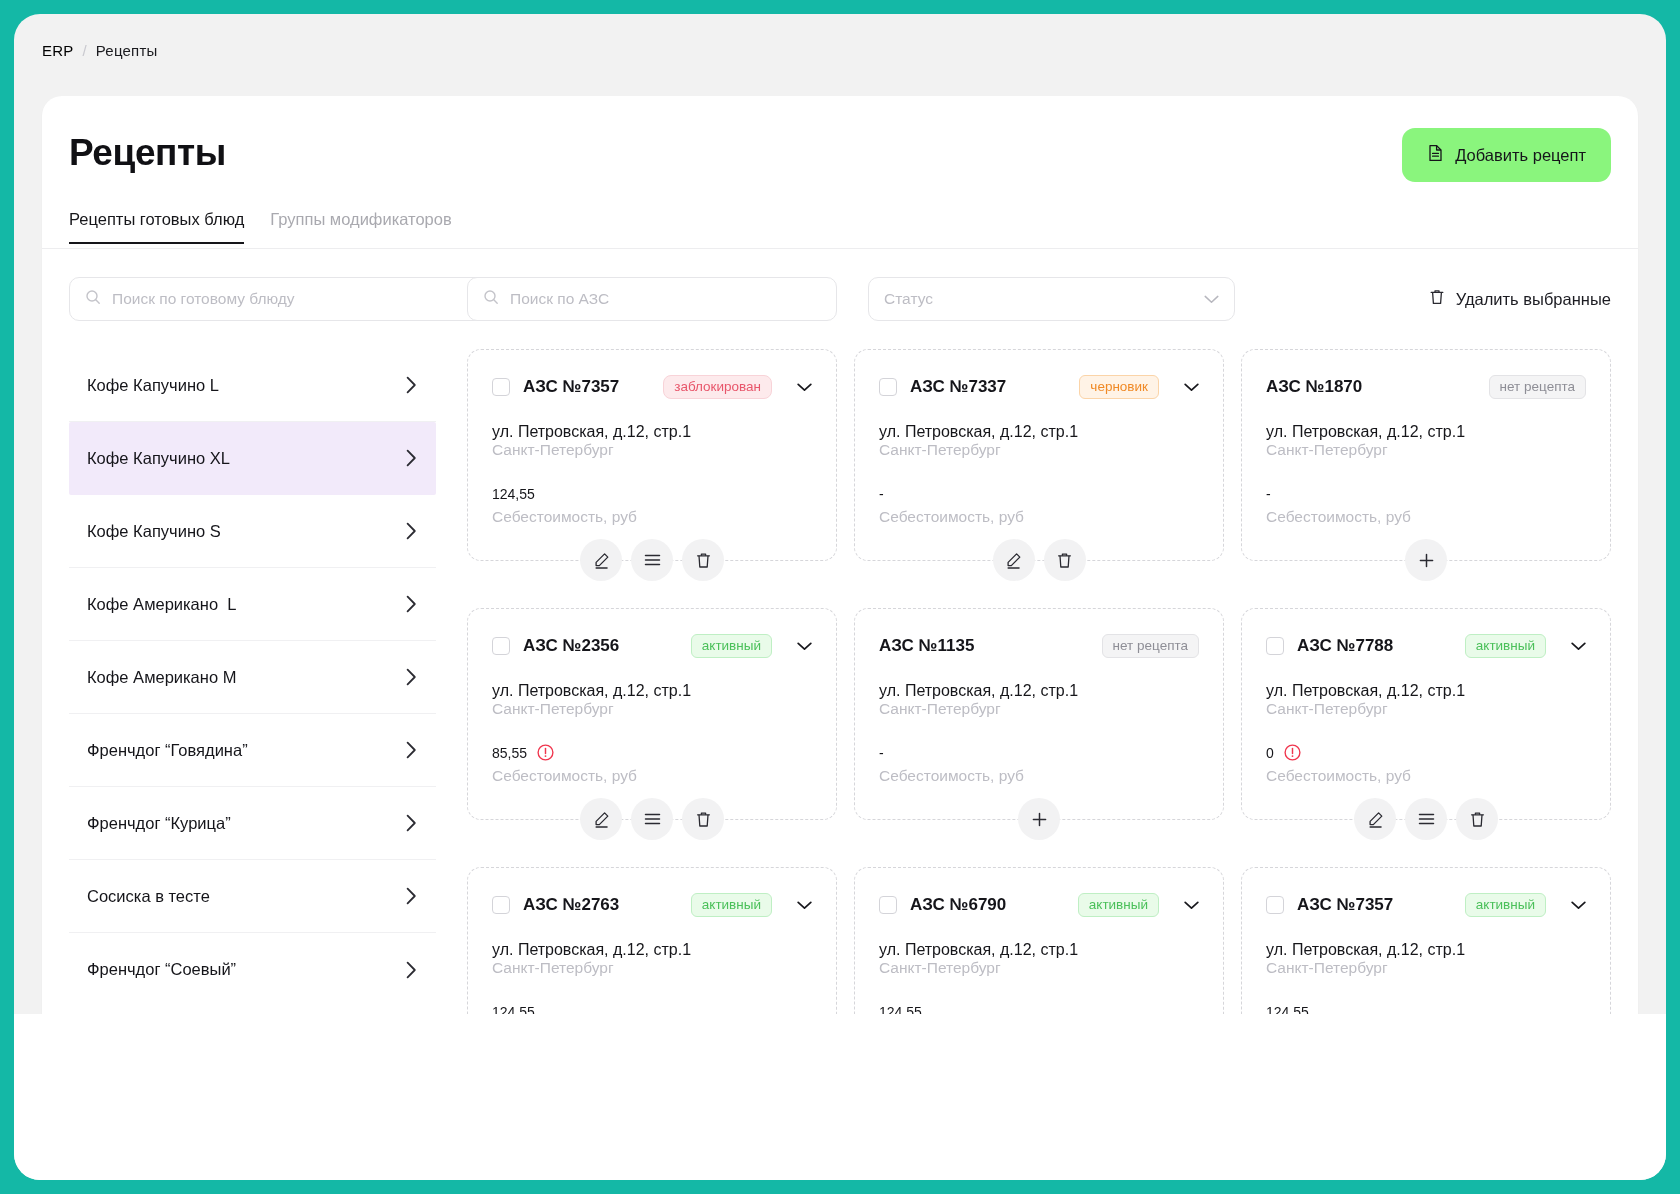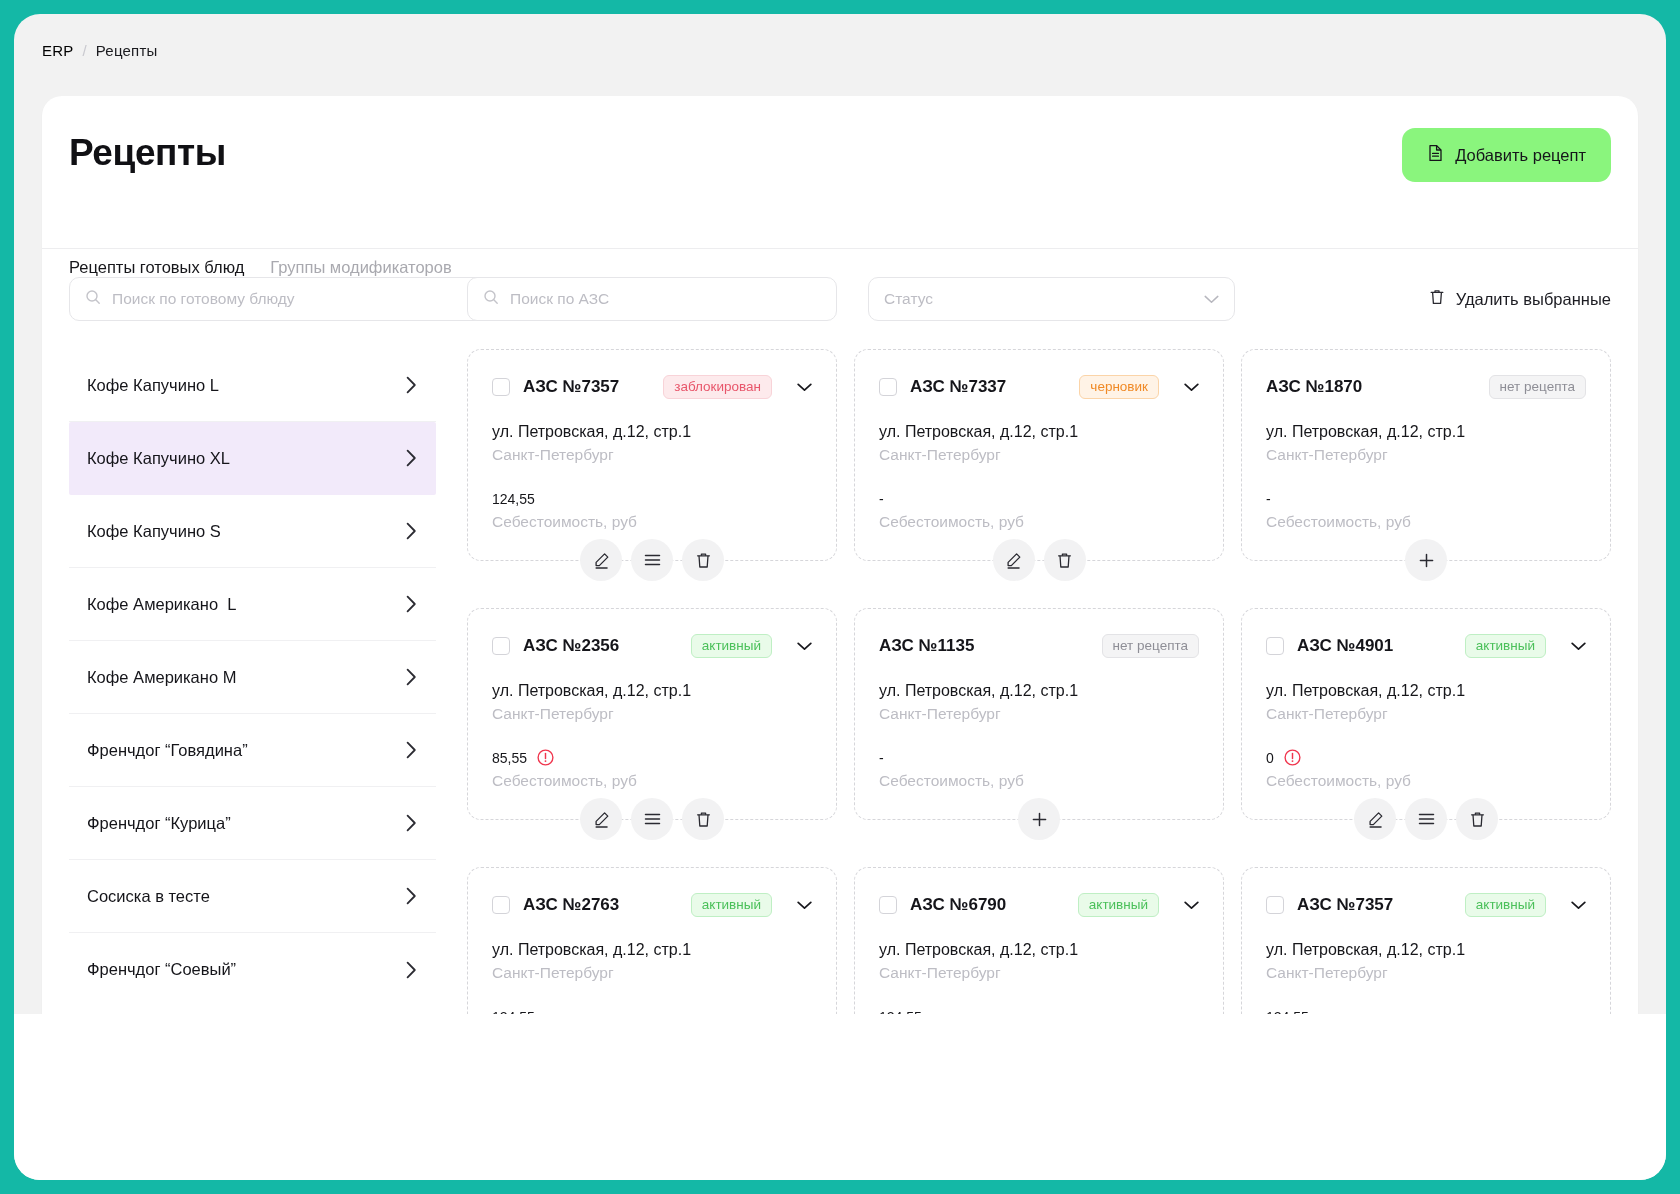--- a/index.html
+++ b/index.html
@@ -78,21 +78,20 @@
     white-space: nowrap;
   }
 
   
   .tabs {
     position: absolute;
     left: 27px; top: 114px;
     display: flex;
     align-items: flex-end;
     gap: 0;
-    margin-top: 48px;
   }
   .tab {
     font-size: 16.5px;
     padding: 0 0 13px 0;
     margin-right: 26px;
     color: #a9a9af;
     cursor: pointer;
     border-bottom: 2.5px solid transparent;
     white-space: nowrap;
   }
@@ -227,38 +226,37 @@
   }
   .badge {
     margin-left: auto;
     font-size: 13.5px;
     padding: 4px 10px 5px;
     border-radius: 6px;
     border: 1px solid transparent;
     white-space: nowrap;
     line-height: 1;
   }
-  .badge.blocked { background: #fdeaec; border-color: #f8d3d8; color: #e8566b; }
+  .badge.blocked { background: #fdeaec; border-color: #f8d3d8; color: #e8566b; border-radius: 8px; }
   .badge.draft   { background: #fff3e6; border-color: #fbd4a8; color: #f08a27; }
   .badge.norecipe{ background: #f4f4f5; border-color: #e3e3e6; color: #8e8e96; }
   .badge.active  { background: #e9fbe9; border-color: #bfefc4; color: #4bc05a; }
   .caret {
     margin-left: 12px;
     display: flex;
     cursor: pointer;
     color: #17171c;
   }
   .addr {
     margin-top: 23px;
     font-size: 16px;
     color: #16161a;
     white-space: nowrap;
   }
   .city {
-    margin-top: 5px;
     font-size: 15.5px;
     color: #bdbdc4;
   }
   .cost-row {
     margin-top: 24px;
     display: flex; align-items: center; gap: 9px;
     height: 21px;
   }
   .cost {
     font-size: 14px;
@@ -617,21 +615,21 @@
                     <svg width="19" height="19" viewBox="0 0 19 19" fill="none">
                       <path d="M9.5 3.4v12.2M3.4 9.5h12.2" stroke="#2a2a31" stroke-width="1.5" stroke-linecap="round"></path>
                     </svg>
                   </span>
                 </button>
               </div>
             </div>
             <div class="card">
               <div class="card-top">
                 <span class="cbox"></span>
-                <span class="card-title">АЗС №4901</span>
+                <span class="card-title">АЗС №7788</span>
                 <span class="badge active">активный</span>
                 <span class="caret" style="display: flex;">
                   <svg width="15" height="9" viewBox="0 0 15 9" fill="none">
                     <path d="M1.2 1.4 7.5 7.2l6.3-5.8" stroke="#17171c" stroke-width="1.7" stroke-linecap="round" stroke-linejoin="round"></path>
                   </svg>
                 </span>
               </div>
               <div class="addr">ул. Петровская, д.12, стр.1</div>
               <div class="city">Санкт-Петербург</div>
               <div class="cost-row">

